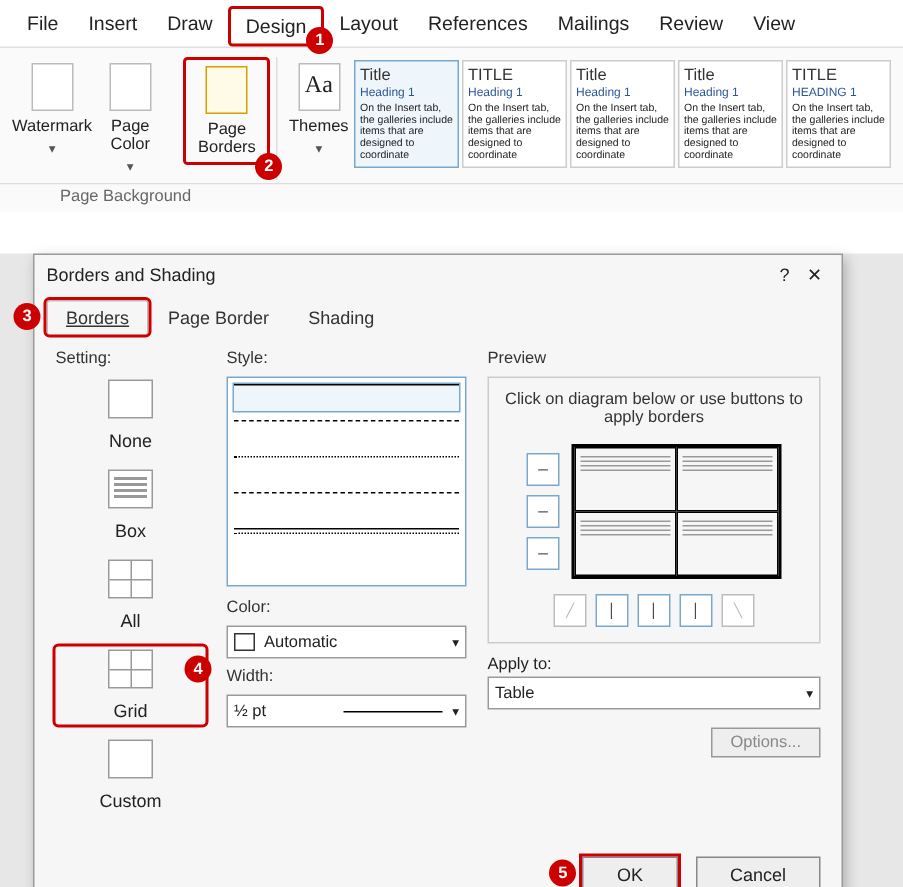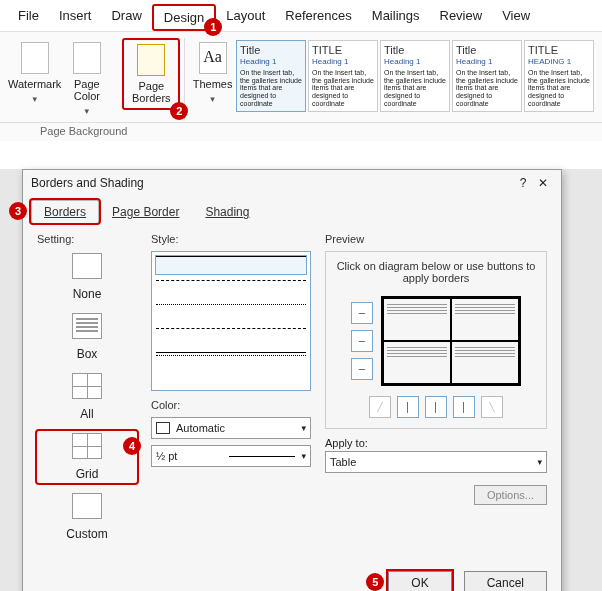--- a/index.html
+++ b/index.html
@@ -26,21 +26,21 @@
 .theme-tile.sel { border: 1px solid #7aa7cc; background: #eef5fb; }
 .theme-row { display: flex; padding-top: 2px; }
 
 
 .dlg-shadow { margin: 28px 0 0 22px; width: 540px; border: 1px solid #9a9a9a; background: #f6f6f6; box-shadow: 2px 3px 8px rgba(0,0,0,0.25); }
 .dlg-titlebar { display: flex; align-items: center; padding: 6px 8px; font-size: 12px; }
 .dlg-titlebar .sp { flex: 1; }
 .dlg-help, .dlg-close { width: 20px; text-align: center; cursor: pointer; }
 
 .dlg-tabs { display: flex; padding: 4px 8px 0 8px; font-size: 12px; }
-.dlg-tab { padding: 4px 12px; border: 1px solid transparent; border-bottom: none; cursor: pointer; text-decoration: underline; color: #333; }
+.dlg-tab { padding: 4px 12px; border: 1px solid transparent; border-bottom: none; cursor: pointer; color: #333; }
 .dlg-tab.active { border-color: #bbb; background: #f6f6f6; text-decoration: underline; }
 .dlg-tab.hl { outline: 2px solid #c00; border-radius: 2px; }
 
 .dlg-body { padding: 10px 14px 12px 14px; }
 .cols { display: flex; gap: 14px; }
 .col-settings { width: 100px; }
 .col-style { width: 160px; }
 .col-preview { flex: 1; }
 
 .group-title { font-size: 11px; color: #333; margin-bottom: 6px; }
@@ -229,20 +229,21 @@
           <div class="style-item dotted"></div>
           <div class="style-item dashed"></div>
           <div class="style-item ddd"></div>
         </div>
         <div class="group-title" style="margin-top:8px">Color:</div>
         <div class="dd">
           <span style="width:14px;height:12px;border:1px solid #333;margin-right:6px"></span>
           <span class="val">Automatic</span>
           <span class="ar">▾</span>
         </div>
+        <div class="group-title">Width:</div>
         <div class="dd">
           <span class="val">½ pt</span>
           <span style="flex:1;border-top:1px solid #000;margin:0 6px"></span>
           <span class="ar">▾</span>
         </div>
       </div>
 
       <div class="col-preview">
         <div class="group-title">Preview</div>
         <div class="pv-frame">

